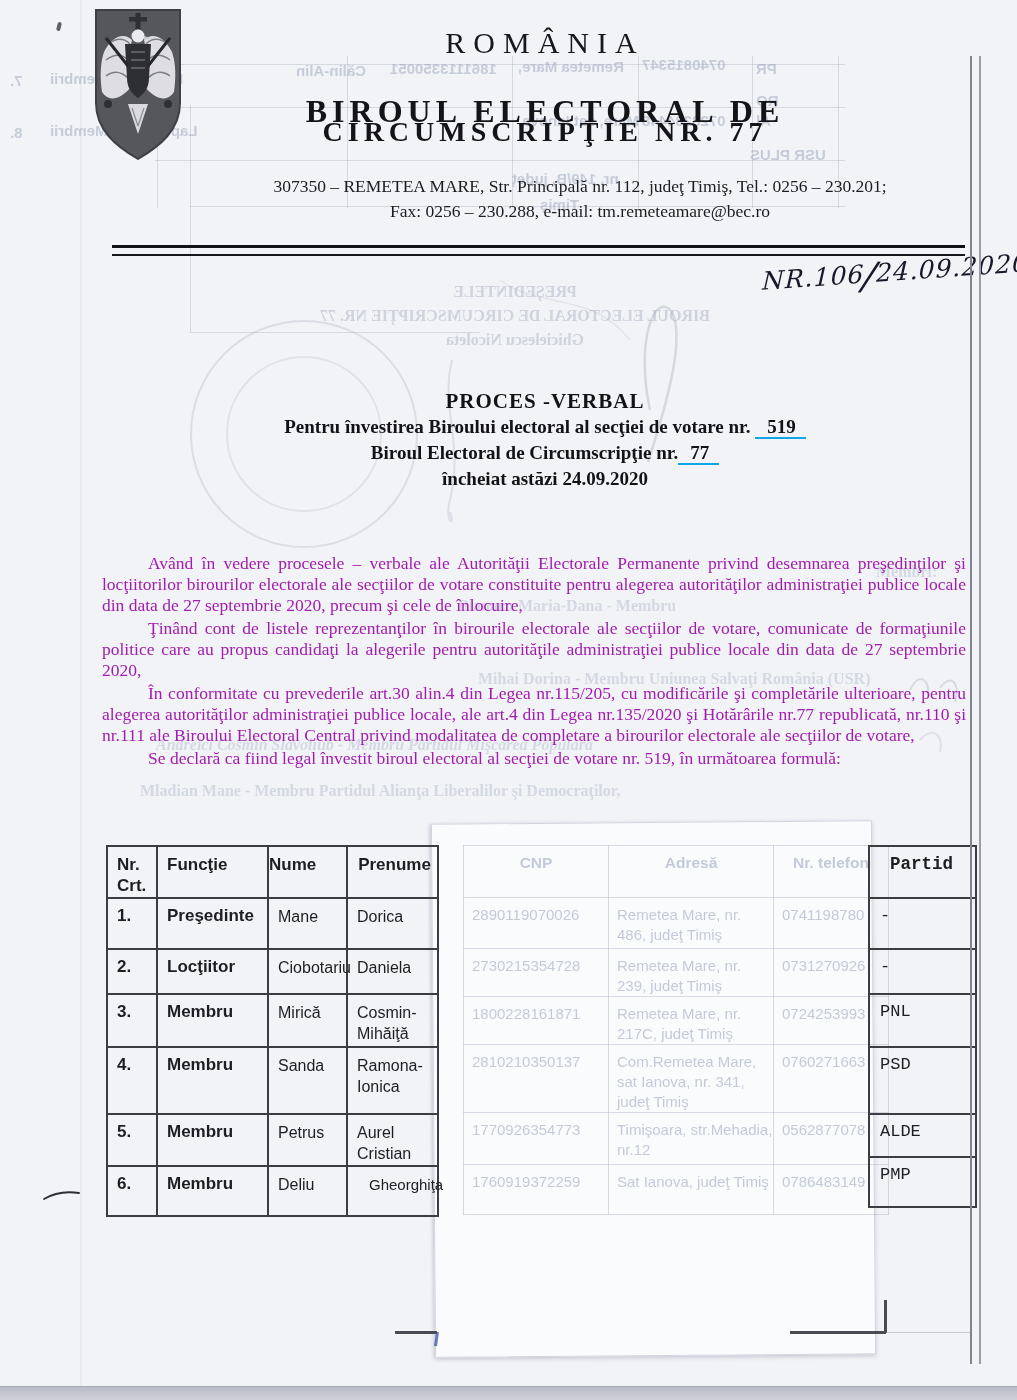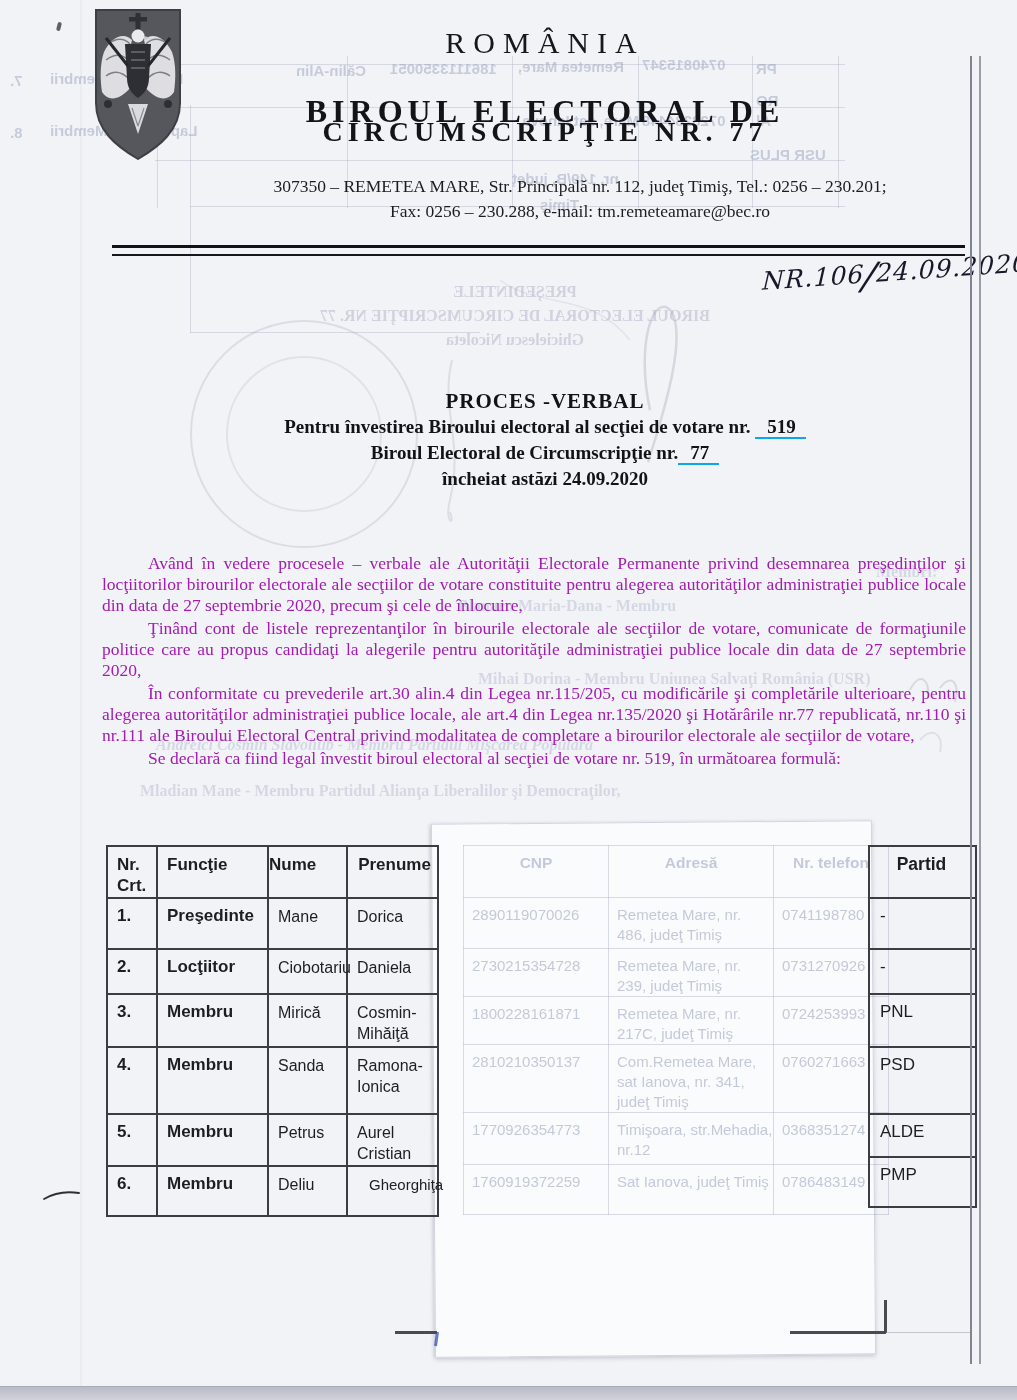--- a/index.html
+++ b/index.html
@@ -47,21 +47,21 @@
   table{border-collapse:collapse;table-layout:fixed;}
   .tbl-main{left:106px;top:845px;width:331px;}
   .tbl-main td{border:2px solid #3c3c42;vertical-align:top;padding:7px 0 0 9px;font-family:"Liberation Sans",sans-serif;color:#1d1d22;}
   .tbl-main .hd{font-weight:bold;font-size:17px;line-height:21px;}
   .tbl-main .b{font-weight:bold;font-size:17px;}
   .tbl-main .v{font-size:16px;line-height:21px;}
   .tbl-faint{left:463px;top:845px;width:425px;opacity:.55;}
   .tbl-faint td{border:1px solid rgba(130,142,170,.55);vertical-align:top;padding:7px 0 0 8px;font-family:"Liberation Sans",sans-serif;color:#97a2ba;font-size:15px;line-height:20px;}
   .tbl-faint .hd{text-align:center;padding-left:0;font-weight:bold;font-size:15.5px;}
   .tbl-partid{left:868px;top:845px;width:107px;}
-  .tbl-partid td{border:2px solid #3c3c42;vertical-align:top;padding:7px 2px 0 10px;font-family:Liberation Sans, sans-serif;color:#1d1d22;font-size:17px;}
+  .tbl-partid td{border:2px solid #3c3c42;vertical-align:top;padding:7px 2px 0 10px;font-family:Liberation Mono, monospace;color:#1d1d22;font-size:17px;}
   .tbl-partid .hd{font-weight:bold;text-align:center;padding-left:0;font-size:17.5px;}
   
   .overlay-paper{left:433px;top:822px;width:439px;height:532px;background:#fafbfd;border:1px solid #d2d5df;box-shadow:0 2px 4px rgba(90,95,115,.25),-2px 0 3px rgba(90,95,115,.12);transform:rotate(-0.45deg);}
   
   .art{background:#4a4a52;}
   .blue-tick{left:435px;top:1332px;width:3px;height:14px;background:#3b4fae;opacity:.75;transform:rotate(8deg);}
 </style>
 </head>
 <body>
 
@@ -199,21 +199,21 @@
         <td>0724253993</td>
       </tr>
   <tr style="height:67px">
         <td>2810210350137</td>
         <td>Com.Remetea Mare, sat Ianova, nr. 341, judeţ Timiş</td>
         <td>0760271663</td>
       </tr>
   <tr style="height:52px">
         <td>1770926354773</td>
         <td>Timişoara, str.Mehadia, nr.12</td>
-        <td>0368351274</td>
+        <td>0562877078</td>
       </tr>
   <tr style="height:50px">
         <td>1760919372259</td>
         <td>Sat Ianova, judeţ Timiş</td>
         <td>0786483149</td>
       </tr>
 </tbody>
   </table>
 
 <table class="abs tbl-main">

